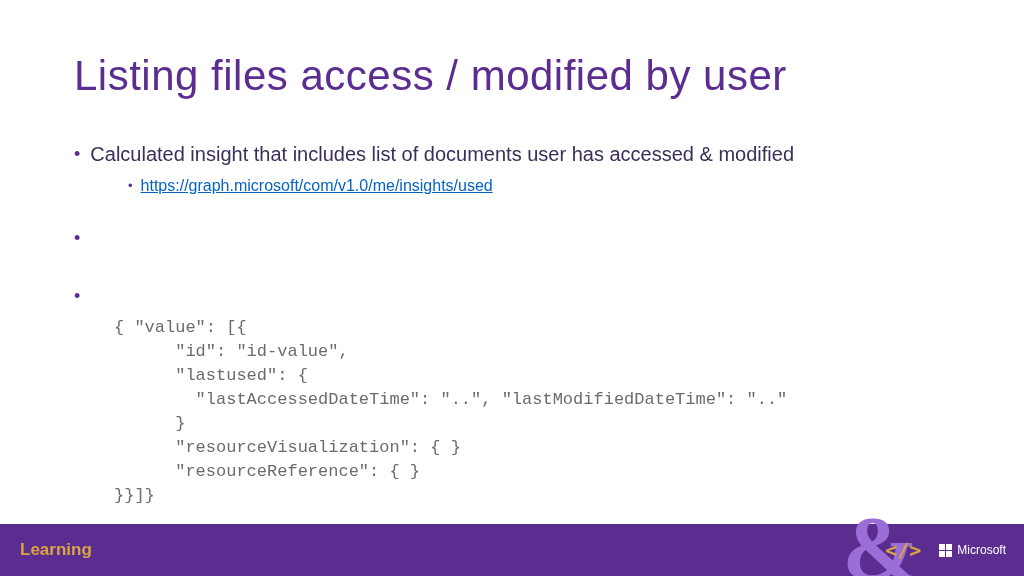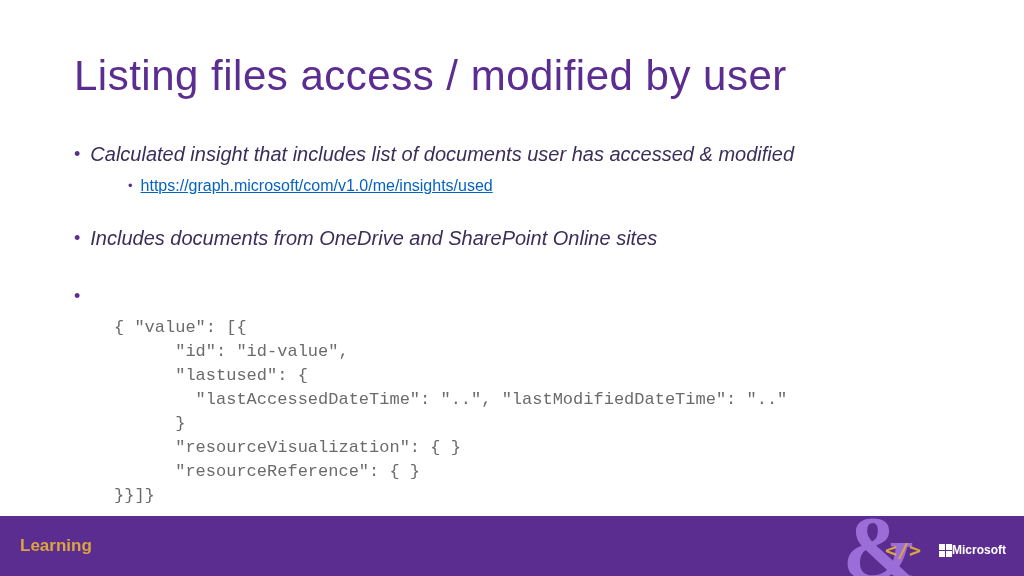--- a/index.html
+++ b/index.html
@@ -41,21 +41,20 @@
       color: #5c2d91;
       font-size: 18px;
       line-height: 28px;
       margin-right: 10px;
       flex-shrink: 0;
     }
     .bullet-text {
       font-size: 20px;
       color: #3b2e58;
       line-height: 28px;
-      font-style: italic;
     }
     .sub-bullet {
       display: flex;
       align-items: flex-start;
       margin-left: 54px;
       margin-bottom: 2px;
     }
     .sub-bullet .bullet-dot {
       font-size: 13px;
       line-height: 24px;
@@ -77,21 +76,21 @@
       line-height: 24px;
       margin-left: 40px;
       margin-top: 2px;
       white-space: pre;
     }
     .footer {
       position: absolute;
       bottom: 0;
       left: 0;
       right: 0;
-      height: 60px;
+      height: 52px;
       background: #5c2d91;
       display: flex;
       align-items: center;
       padding: 16px 20px;
     }
     .footer-learning {
       color: #d9a441;
       font-size: 17px;
       font-weight: 600;
     }
@@ -119,23 +118,23 @@
       color: #d9a441;
       font-size: 20px;
       font-family: monospace;
       font-weight: bold;
       z-index: 2;
       position: relative;
     }
     .ms-logo {
       display: flex;
       align-items: center;
+      gap: 5px;
       z-index: 2;
       position: relative;
-      font-weight: bold;
     }
     .ms-squares {
       display: grid;
       grid-template-columns: 6px 6px;
       grid-template-rows: 6px 6px;
       gap: 1px;
     }
     .ms-sq {
       width: 6px;
       height: 6px;
@@ -159,21 +158,20 @@
     </div>
     <div class="sub-bullet">
       <span class="bullet-dot">•</span>
       <a class="link">https://graph.microsoft/com/v1.0/me/insights/used</a>
     </div>
 
     <div class="spacer"></div>
 
     <div class="bullet-item">
       <span class="bullet-dot">•</span>
-      <span class="bullet-text">Includes documents from OneDrive and SharePoint Online sites</span>
     </div>
 
     <div class="spacer"></div>
 
     <div class="bullet-item">
       <span class="bullet-dot">•</span>
     </div>
     <div class="code-block">{ "value": [{
       "id": "id-value",
       "lastused": {

